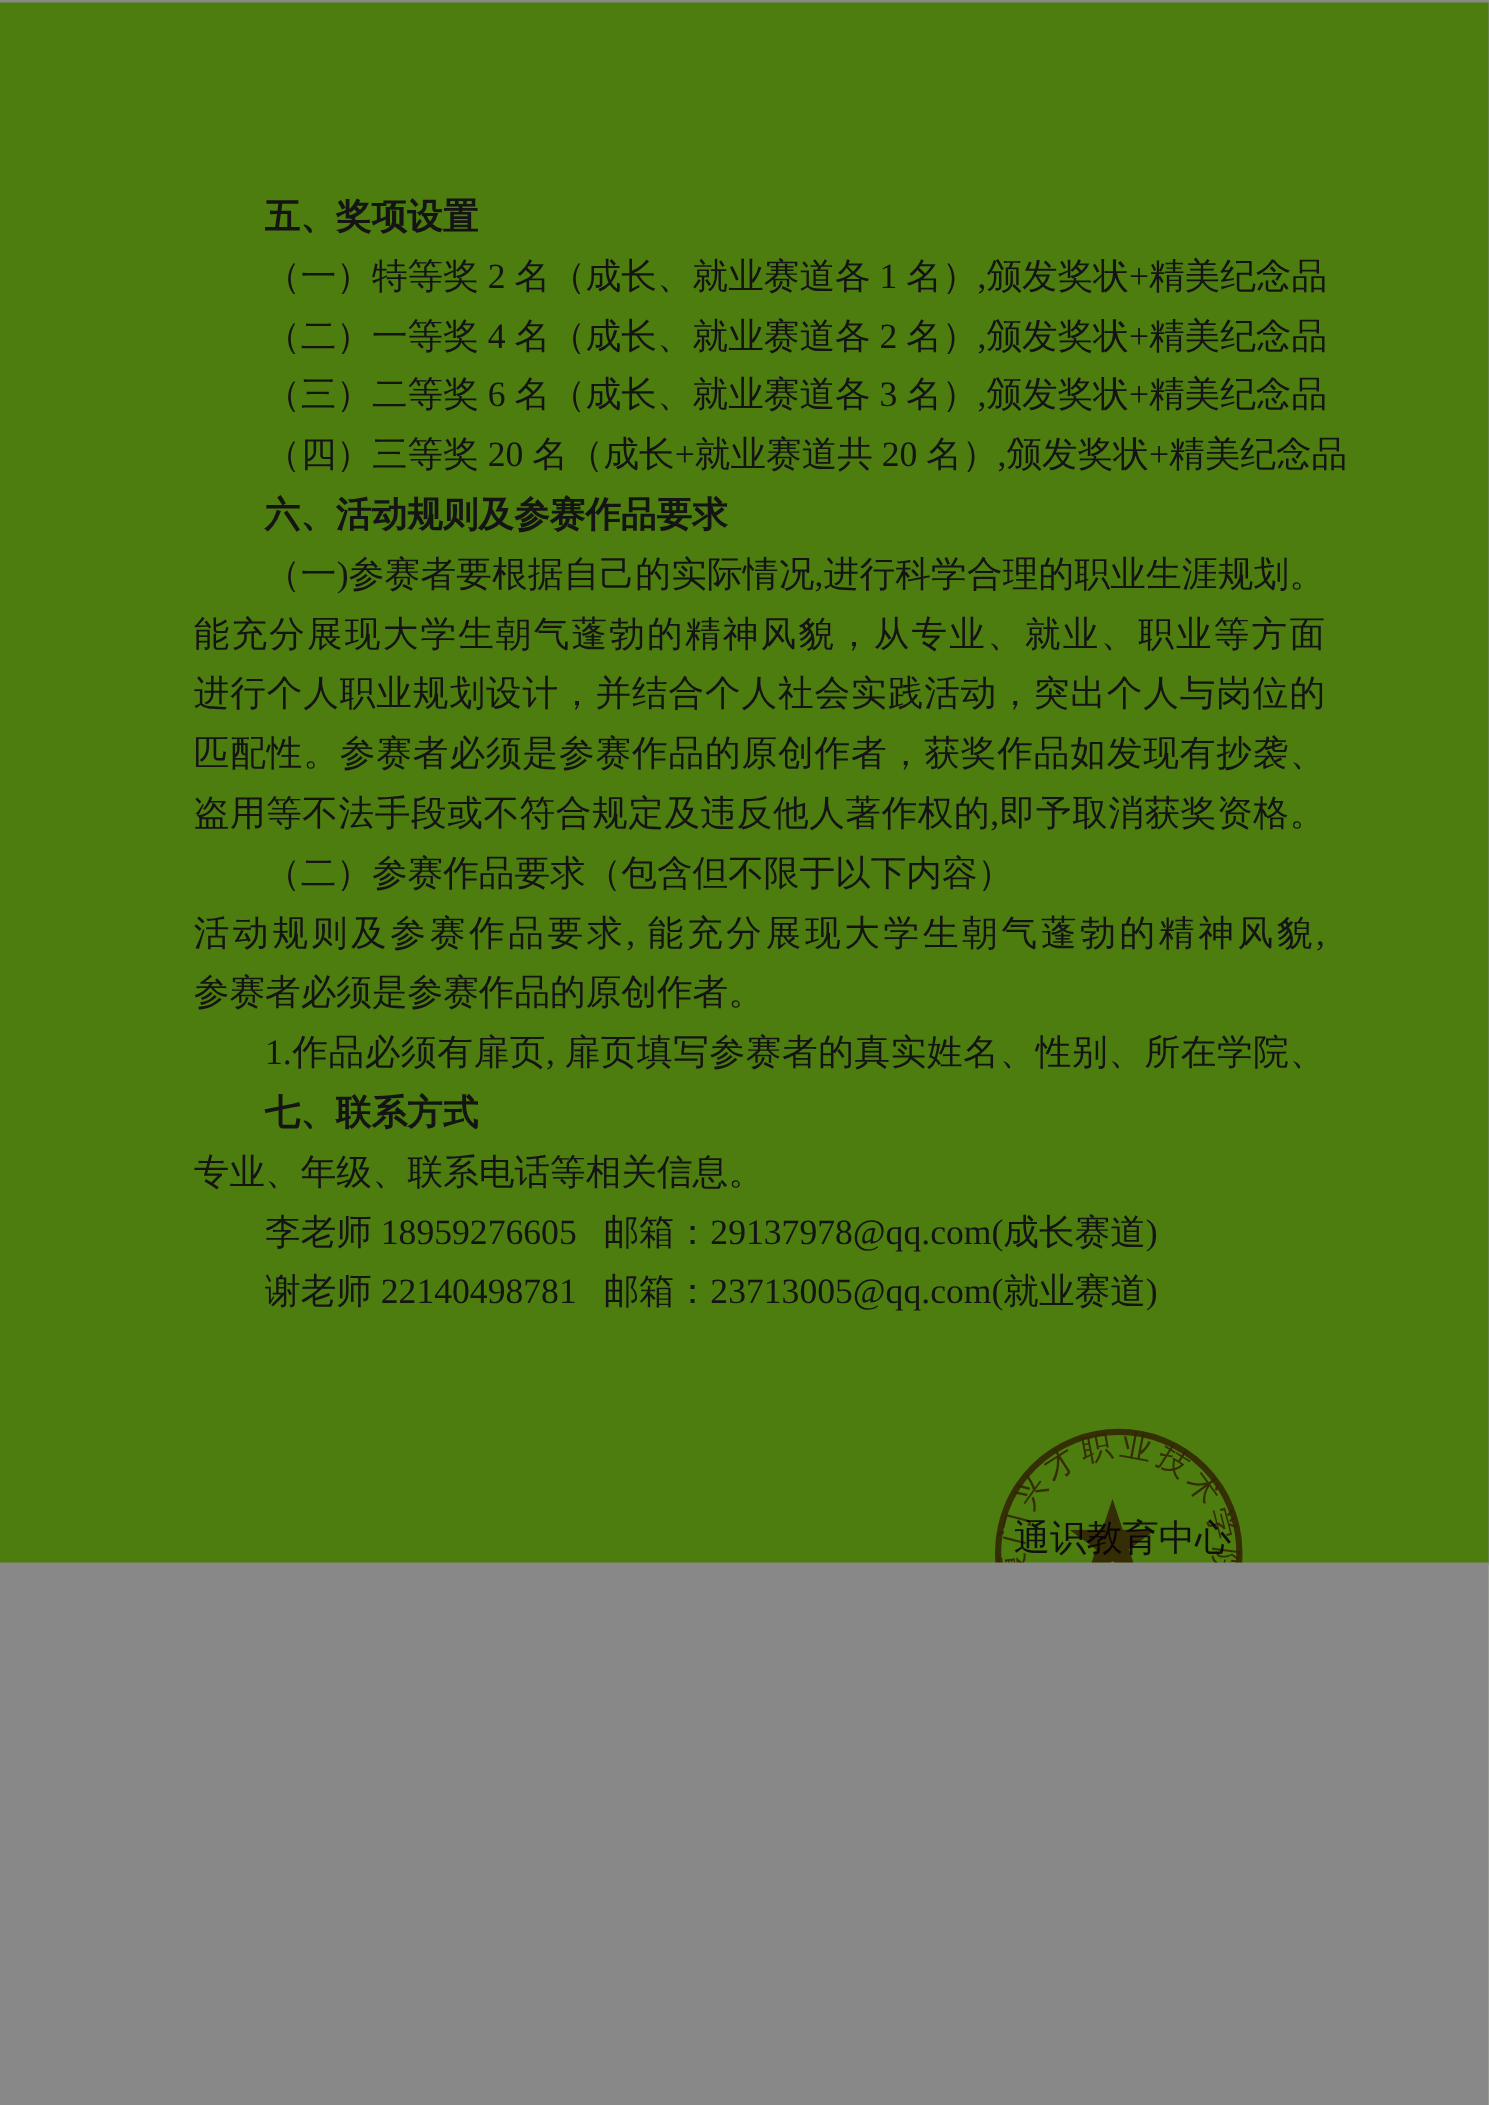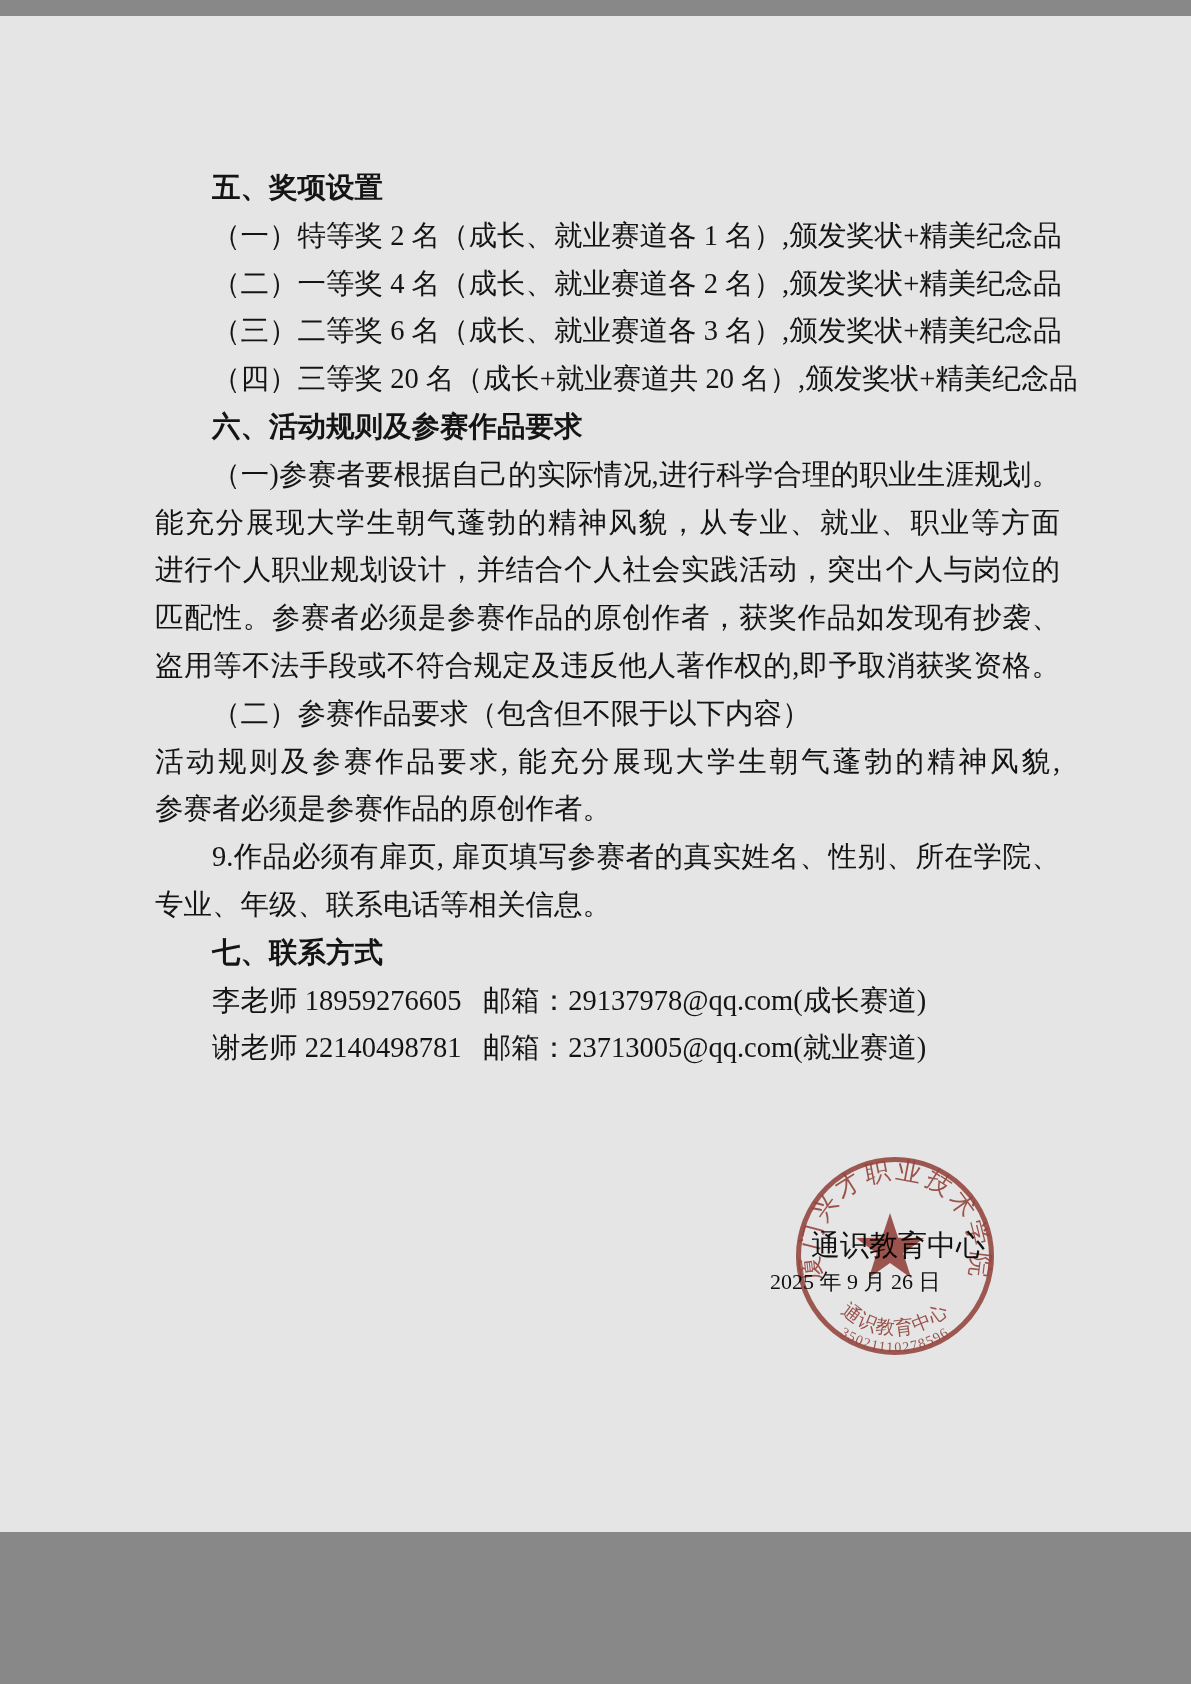--- a/index.html
+++ b/index.html
@@ -1,20 +1,20 @@
 <!DOCTYPE html>
 <html lang="zh"><head>
 <meta charset="utf-8">
 <style>
   html,body { margin:0; padding:0; background:#888; }
   .page {
     position:relative;
-    width:1191px; height:1516px;
-    margin:16px auto;
-    background:#e5e5e5;
+    width:1191px; height:1248px;
+    margin:2px auto;
+    background:#4d7c0f;
     font-family:"Liberation Serif","DejaVu Serif",serif;
     color:#141414;
     overflow:hidden;
   }
   .content {
     position:absolute;
     left:155px; top:148px;
     width:905px;
     font-size:28.5px;
     line-height:47.8px;
@@ -58,23 +58,23 @@
     <div class="line indent full">（四）三等奖 20 名（成长+就业赛道共 20 名）,颁发奖状+精美纪念品</div>
     <div class="line heading">六、活动规则及参赛作品要求</div>
     <div class="line indent full">（一)参赛者要根据自己的实际情况,进行科学合理的职业生涯规划。</div>
     <div class="line flush full">能充分展现大学生朝气蓬勃的精神风貌，从专业、就业、职业等方面</div>
     <div class="line flush full">进行个人职业规划设计，并结合个人社会实践活动，突出个人与岗位的</div>
     <div class="line flush full">匹配性。参赛者必须是参赛作品的原创作者，获奖作品如发现有抄袭、</div>
     <div class="line flush full">盗用等不法手段或不符合规定及违反他人著作权的,即予取消获奖资格。</div>
     <div class="line indent">（二）参赛作品要求（包含但不限于以下内容）</div>
     <div class="line flush full">活动规则及参赛作品要求, 能充分展现大学生朝气蓬勃的精神风貌,</div>
     <div class="line flush">参赛者必须是参赛作品的原创作者。</div>
-    <div class="line indent full">9.作品必须有扉页, 扉页填写参赛者的真实姓名、性别、所在学院、</div>
+    <div class="line indent full">1.作品必须有扉页, 扉页填写参赛者的真实姓名、性别、所在学院、</div>
+    <div class="line heading">七、联系方式</div>
     <div class="line flush">专业、年级、联系电话等相关信息。</div>
-    <div class="line heading">七、联系方式</div>
     <div class="line indent contact">李老师 18959276605   邮箱：29137978@qq.com(成长赛道)</div>
     <div class="line indent contact">谢老师 22140498781   邮箱：23713005@qq.com(就业赛道)</div>
   </div>
 
   <div class="sig-org">通识教育中心</div>
   <div class="sig-date">2025 年 9 月 26 日</div>
 
   <svg class="stamp" viewBox="0 0 212 212" xmlns="http://www.w3.org/2000/svg">
     <defs>
       <path id="arcTop" d="M 37.4 141 A 77 77 0 1 1 174.6 141"></path>

